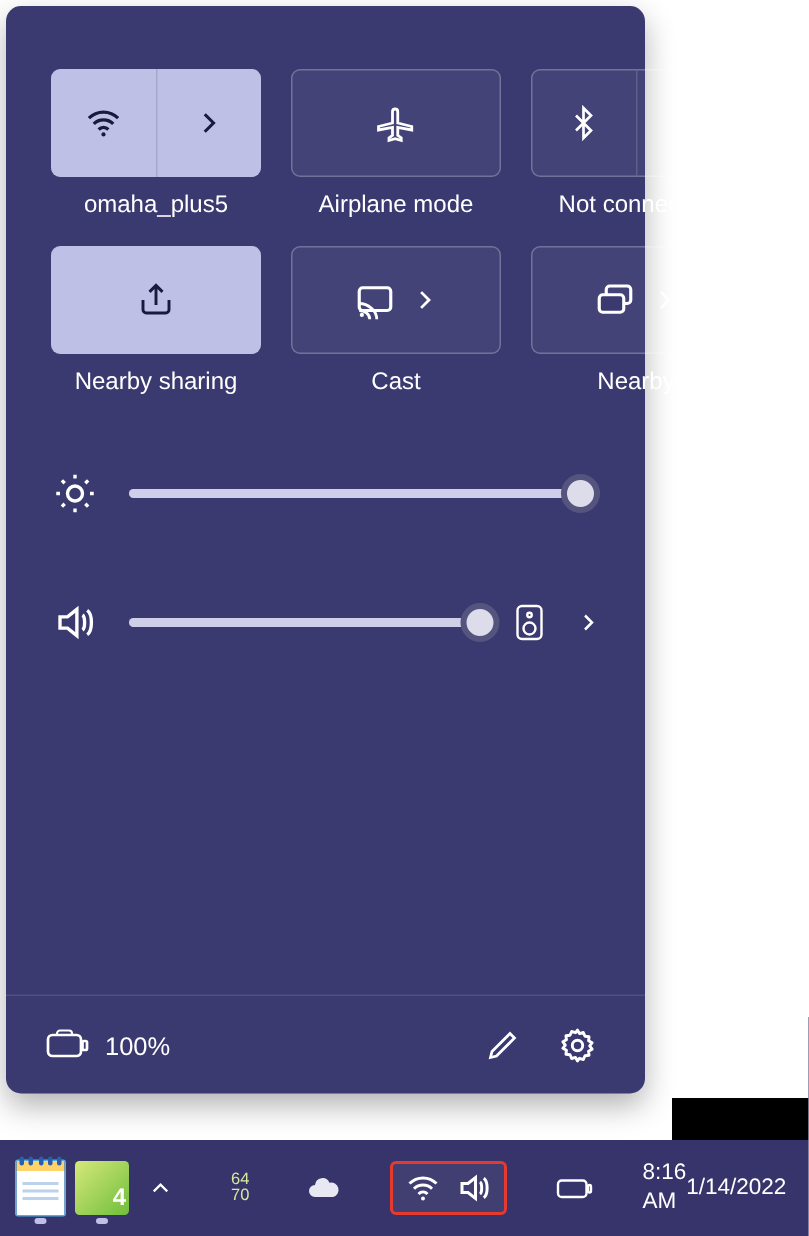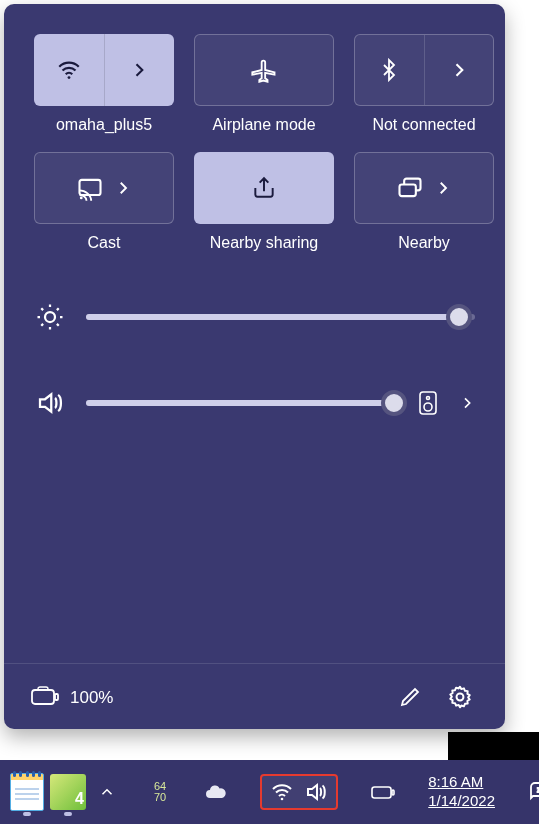--- a/index.html
+++ b/index.html
@@ -2,24 +2,24 @@
 <html><head>
 <meta charset="utf-8">
 <style>
 * { margin: 0; padding: 0; box-sizing: border-box; font-family: "Segoe UI", Arial, sans-serif; -webkit-font-smoothing: antialiased; }
 body { width: 539px; height: 824px; background: #fff; position: relative; overflow: hidden; }
 
 
 .panel {
   position: absolute;
   left: 4px; top: 4px;
-  width: 501px; height: 725px;
+  width: 426px; height: 725px;
   background: #3a3970;
   border-radius: 10px;
-  padding: 30px 30px 0 30px;
+  padding: 42px 30px 0 30px;
   color: #fff;
   box-shadow: 0 8px 20px rgba(0,0,0,.3);
 }
 .grid { display: grid; grid-template-columns: repeat(3, 1fr); gap: 18px 20px; }
 .tile-wrap { display: flex; flex-direction: column; align-items: center; gap: 10px; }
 .tile {
   width: 140px; height: 72px;
   border-radius: 6px;
   display: flex; align-items: center; justify-content: center;
   position: relative;
@@ -67,21 +67,21 @@
 .notepad-ico::before { content:""; position:absolute; top:4px; left:3px; right:3px; height:3px; background: #3c70c9; border-radius:1px; box-shadow: 0 -4px 0 #3c70c9; display:none;}
 .notepad-ico::after { content:""; position:absolute; left:4px; right:4px; top:14px; height:2px; background:#bcd2ec; box-shadow:0 5px 0 #bcd2ec, 0 10px 0 #bcd2ec; }
 .spiral { position:absolute; top:-3px; left:2px; right:2px; height:6px; display:flex; justify-content:space-between;}
 .spiral span{ width:3px; height:6px; background:#2a5fad; border-radius:2px;}
 .photo-ico { width:36px; height:36px; background: linear-gradient(135deg,#d6e87a,#6fbf3b); border-radius:3px; position:relative; display:flex; align-items:flex-end; justify-content:flex-end; padding:2px; color:#fff; font-weight:600; font-size:16px;}
 .taskbar .spacer { flex: 1; }
 .sys-tray { display: flex; align-items: center; gap: 26px; }
 .tray-btn { display:flex; align-items:center; justify-content:center; padding:4px 6px; border-radius:4px; cursor:pointer; }
 .tray-highlight { border: 2px solid #e63a2f; border-radius:4px; padding:4px 8px; display:flex; align-items:center; gap:10px; background: rgba(255,255,255,.06); }
 .weather { display:flex; flex-direction:column; font-size:11px; line-height:1; color:#d8e89a; }
-.clock { display:flex; flex-direction:column; align-items:flex-start; font-size:15px; line-height:1.25;text-decoration:underline; }
+.clock { display:flex; flex-direction:row; align-items:center; font-size:15px; line-height:1.25; }
 
 svg { display: block; }
 </style>
 </head>
 <body>
 
 <div class="panel">
   <div class="grid">
 
     <div class="tile-wrap">
@@ -128,44 +128,44 @@
               <path d="M9 5l7 7-7 7"></path>
             </svg>
         </div>
       </div>
       <div class="tile-label">Not connected</div>
     </div>
 
 
 
     <div class="tile-wrap">
+      <div class="tile active">
+        <div class="single">
+          <svg width="26" height="26" viewBox="0 0 24 24" fill="none" stroke="currentColor" stroke-width="1.8">
+              <path d="M4 12v6a2 2 0 0 0 2 2h12a2 2 0 0 0 2-2v-6M12 3v12M8 7l4-4 4 4"></path>
+            </svg>
+        </div>
+      </div>
+      <div class="tile-label">Nearby sharing</div>
+    </div>
+
+    <div class="tile-wrap">
       <div class="tile inactive">
         <div class="single">
           <svg width="28" height="28" viewBox="0 0 24 24" fill="none" stroke="currentColor" stroke-width="1.8">
               <rect x="3" y="5" width="18" height="13" rx="2"></rect>
               <path d="M3 18c3 0 6 2 6 5M3 14c5 0 10 4 10 9" stroke-width="1.6"></path>
               <circle cx="4.5" cy="20.5" r="1.2" fill="currentColor" stroke="none"></circle>
             </svg>
           <svg width="18" height="18" viewBox="0 0 24 24" fill="none" stroke="currentColor" stroke-width="2.5">
               <path d="M9 5l7 7-7 7"></path>
             </svg>
         </div>
       </div>
       <div class="tile-label">Cast</div>
-    </div>
-
-    <div class="tile-wrap">
-      <div class="tile active">
-        <div class="single">
-          <svg width="26" height="26" viewBox="0 0 24 24" fill="none" stroke="currentColor" stroke-width="1.8">
-              <path d="M4 12v6a2 2 0 0 0 2 2h12a2 2 0 0 0 2-2v-6M12 3v12M8 7l4-4 4 4"></path>
-            </svg>
-        </div>
-      </div>
-      <div class="tile-label">Nearby sharing</div>
     </div>
 
     <div class="tile-wrap">
       <div class="tile inactive">
         <div class="single">
           <svg width="28" height="28" viewBox="0 0 24 24" fill="none" stroke="currentColor" stroke-width="1.8">
               <rect x="7" y="4" width="14" height="10" rx="2"></rect>
               <rect x="3" y="9" width="14" height="10" rx="2" fill="#3a3970"></rect>
             </svg>
           <svg width="18" height="18" viewBox="0 0 24 24" fill="none" stroke="currentColor" stroke-width="2.5">

